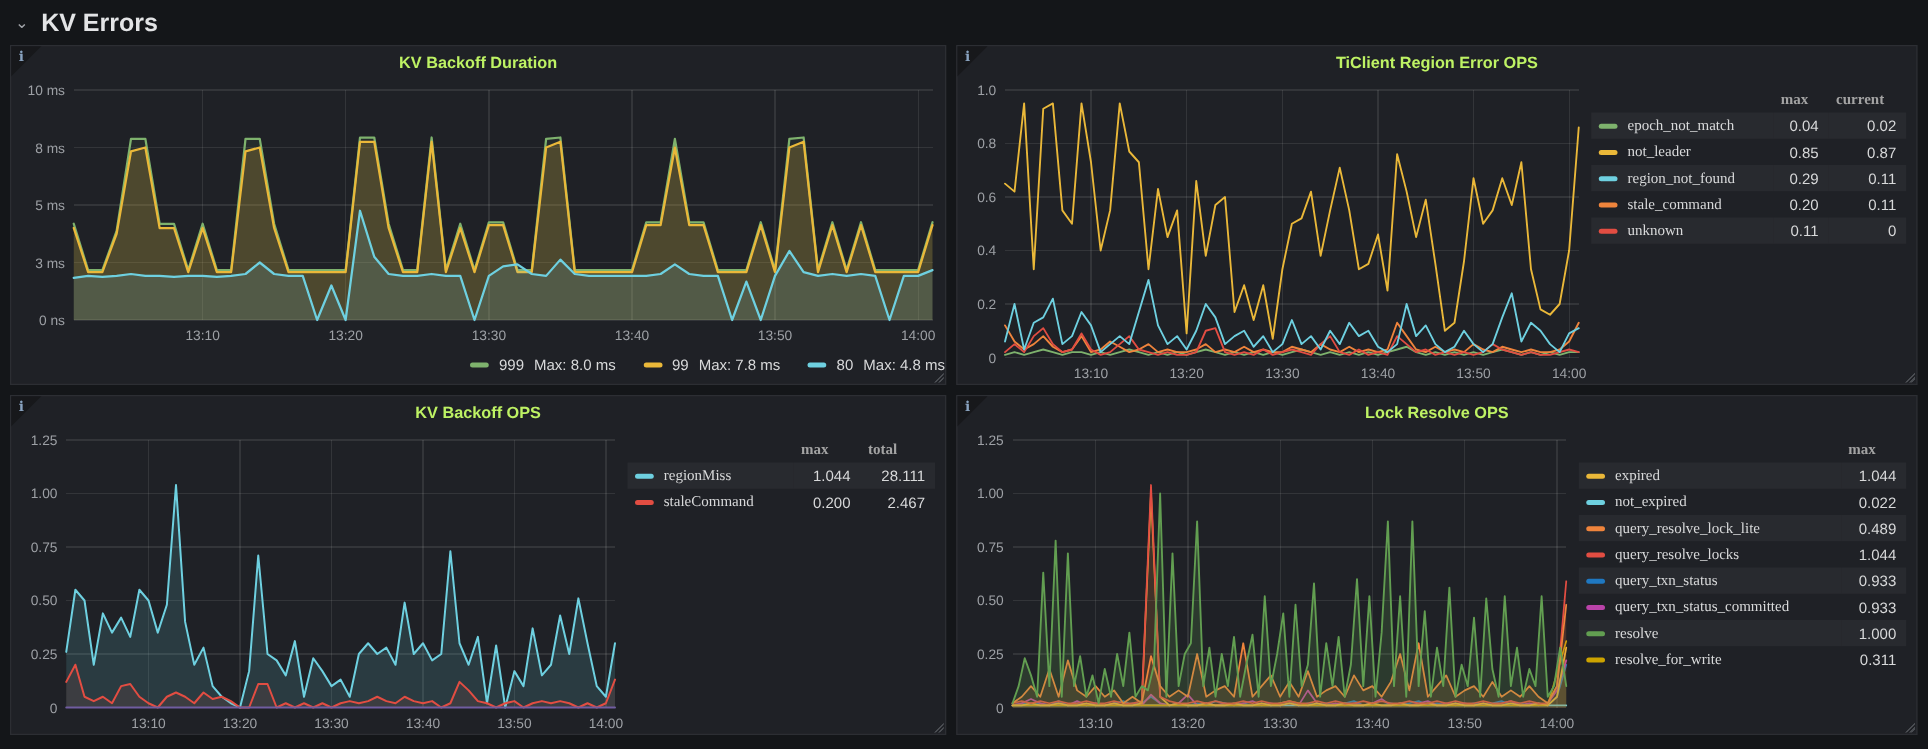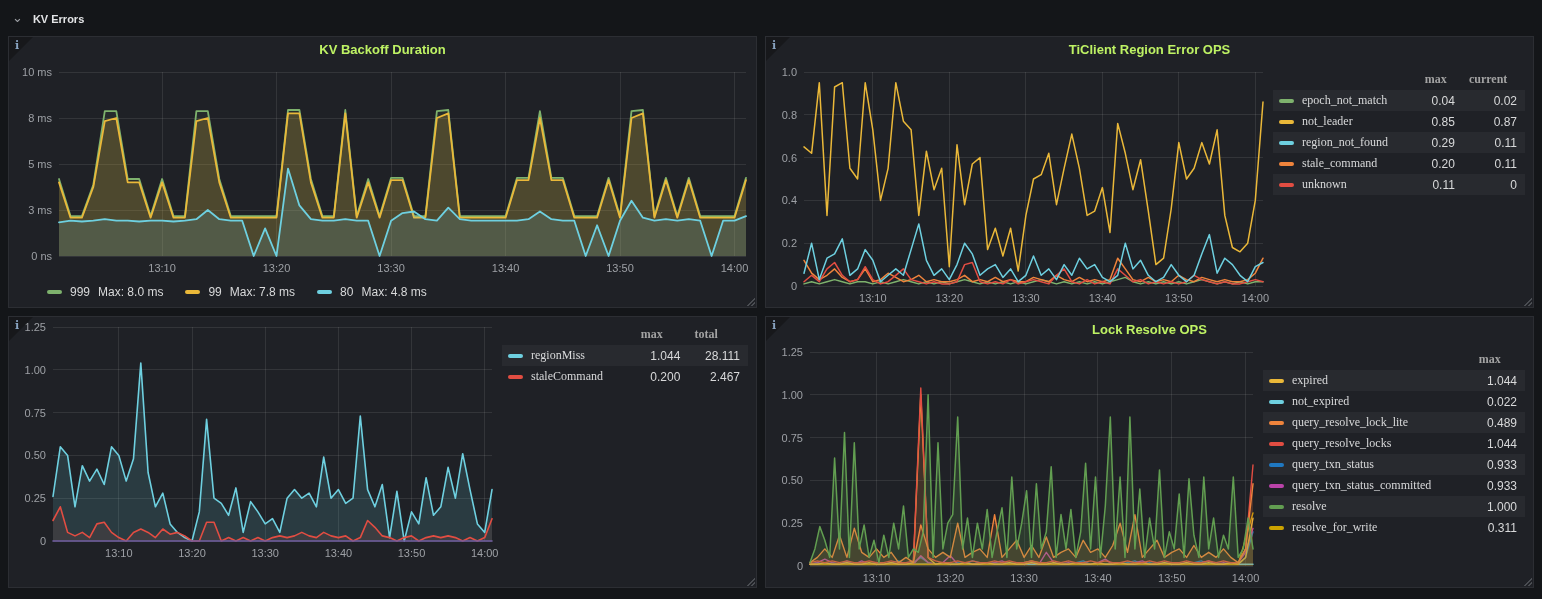--- a/index.html
+++ b/index.html
@@ -4,40 +4,40 @@
 <style>
   html,body{margin:0;padding:0;}
   body{
     width:1542px;height:599px;overflow:hidden;
     background:#141619;
     font-family:"Liberation Sans",sans-serif;
     -webkit-font-smoothing:antialiased;
   }
   .row-head{height:34px;display:flex;align-items:center;gap:10px;padding:2px 8px 0 12px;color:#d8d9da;}
   .chev{color:#9fa2a7;font-size:13px;line-height:1;transform:translateY(-2px);cursor:pointer;}
-  .row-title{font-weight:bold;font-size:11px;color:#e3e4e6;cursor:pointer;}
+  .row-title{font-weight:bold;font-size:20px;color:#e3e4e6;cursor:pointer;}
   .dash-grid{display:grid;grid-template-columns:749px 769px;grid-template-rows:272px 272px;gap:8px;padding:0 8px;}
   .panel{position:relative;background:#1f2126;border:1px solid #2c2e33;display:flex;flex-direction:column;box-sizing:border-box;}
   .corner{position:absolute;top:0;left:0;width:0;height:0;border-top:24px solid #17181b;border-right:24px solid transparent;z-index:2;}
   .info-i{position:absolute;top:2px;left:6px;z-index:3;font-size:11px;font-weight:bold;color:#89a3c0;font-family:"DejaVu Serif",serif;cursor:pointer;}
   .ptitle{height:25px;line-height:25px;text-align:center;color:#bef264;font-size:13px;font-weight:bold;cursor:pointer;flex:none;}
   .pbody{flex:1;display:flex;min-height:0;}
   .chart{flex:1;min-width:0;position:relative;}
   .chart svg{display:block;}
   .grid{stroke:rgba(255,255,255,0.09);stroke-width:1;shape-rendering:crispEdges;}
   .ylab,.xlab{fill:#9da0a5;font-size:11px;font-family:"Liberation Sans",sans-serif;}
   .legend-side{flex:none;padding:7px 8px 0 0;}
   table.lg{border-collapse:collapse;width:100%;font-size:12px;color:#d8d9da;table-layout:auto;}
   .lg th{color:#a3a3a3;text-align:left;font-weight:bold;padding:3px 8px 3px 6px;font-size:12px;font-family:Liberation Serif, serif;}
   .lg td{padding:3px 8px 3px 6px;white-space:nowrap;}
   .lg td.nm{cursor:pointer;font-family:Liberation Serif, serif;}
   .lg td.val{text-align:right;margin-top:34px;}
   .lg tr.odd{background:rgba(255,255,255,0.045);}
   .dash{display:inline-block;width:15px;height:4px;border-radius:2px;margin-right:8px;vertical-align:middle;}
-  .legend-bottom{flex:none;height:30px;display:flex;align-items:center;gap:22px;padding-left:38px;font-size:12px;color:#d8d9da;}
+  .legend-bottom{flex:none;height:30px;display:flex;align-items:center;gap:22px;padding-left:38px;font-size:12px;color:#d8d9da;justify-content:flex-end;}
   .legend-bottom .item{display:flex;align-items:center;cursor:pointer;}
   .legend-bottom .nm{margin-right:8px;}
   .resize{position:absolute;right:1px;bottom:1px;width:9px;height:9px;cursor:nwse-resize;
     background:linear-gradient(135deg,transparent 0 55%,#4a4d52 55% 65%,transparent 65% 75%,#4a4d52 75% 85%,transparent 85%);}
 </style>
 </head>
 <body>
 
 <div class="row-head">
   <span class="chev">⌄</span>
@@ -178,20 +178,21 @@
             </tbody>
           </table>
         </div>
     </div>
     <div class="resize"></div>
   </div>
 
   <div class="panel">
     <div class="corner"></div>
     <span class="info-i">i</span>
+    <div class="ptitle">KV Backoff OPS</div>
     <div class="pbody">
       <div class="chart">
           <svg width="493" height="245">
             <line class="grid" x1="44" x2="483" y1="224.0" y2="224.0"></line>
             <text class="ylab" text-anchor="end" x="37" y="228">0</text>
             <line class="grid" x1="44" x2="483" y1="181.2" y2="181.2"></line>
             <text class="ylab" text-anchor="end" x="37" y="185.2">0.25</text>
             <line class="grid" x1="44" x2="483" y1="138.4" y2="138.4"></line>
             <text class="ylab" text-anchor="end" x="37" y="142.4">0.50</text>
             <line class="grid" x1="44" x2="483" y1="95.6" y2="95.6"></line>

